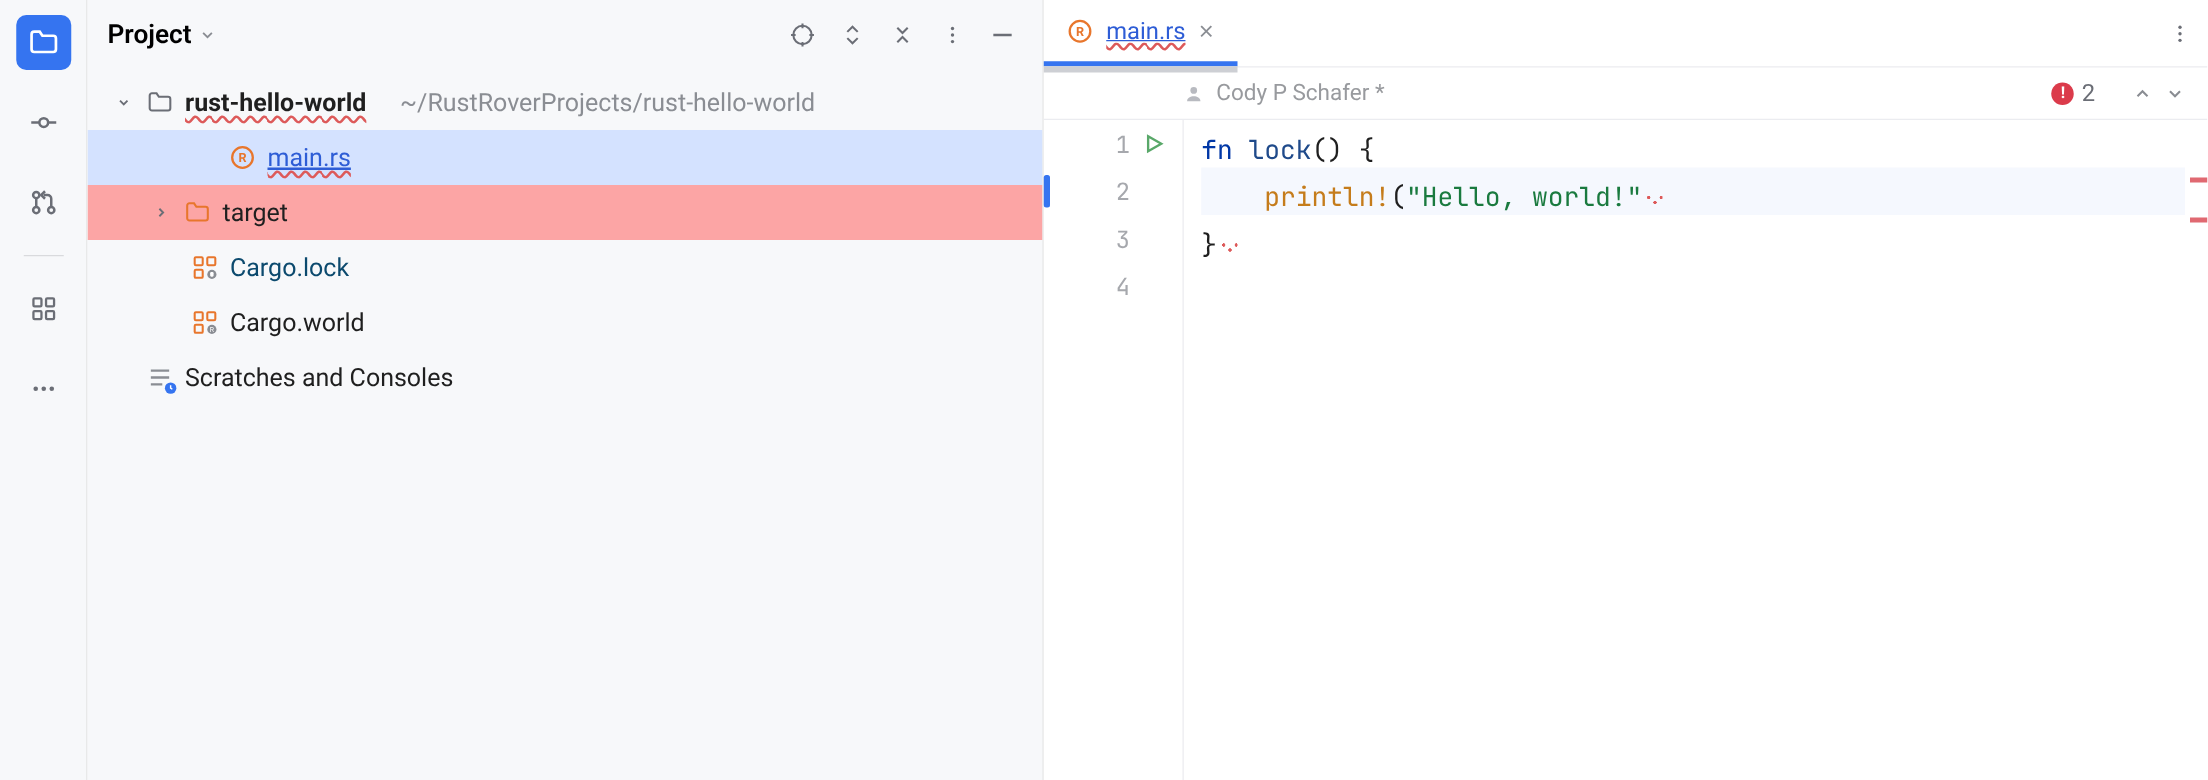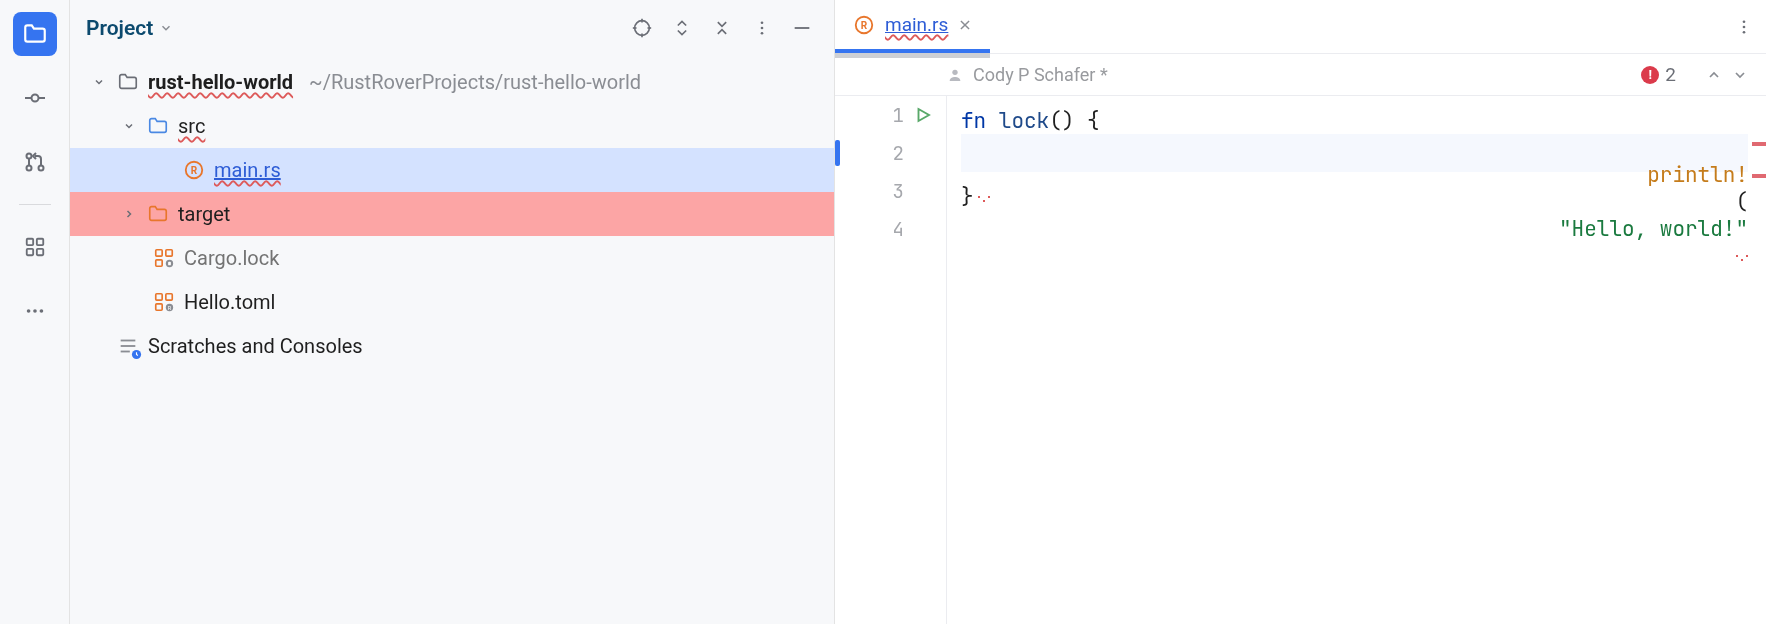--- a/index.html
+++ b/index.html
@@ -53,21 +53,21 @@
   flex-direction: column;
 }
 .project-header {
   display: flex;
   align-items: center;
   padding: 12px 16px 16px 16px;
 }
 .project-title {
   font-size: 21px;
   font-weight: 600;
-  color: #0c4a6e;
+  color: #000000;
   display: inline-flex;
   align-items: center;
   gap: 6px;
 }
 .project-title .chev { color: #8a8d93; }
 .project-header .spacer { flex: 1; }
 .header-icon {
   width: 32px;
   height: 32px;
   display: flex;
@@ -101,32 +101,32 @@
   width: 24px;
   height: 24px;
   display: inline-flex;
   align-items: center;
   justify-content: center;
   flex-shrink: 0;
 }
 .tree-row.selected { background: #d4e2ff; }
 .tree-row.highlight { background: #fca5a5; }
 .tree-row .bold { font-weight: 700; }
-.tree-row .path { color: #8a8d93; font-size: 20px; margin-left: 8px; }
+.tree-row .path { color: #8a8d93; font-size: 20px; margin-left: 19px; }
 .tree-row .spell {
   text-decoration: underline wavy #dd5a5a;
   text-decoration-thickness: 1.5px;
   text-underline-offset: 3px;
 }
 .indent-0 { padding-left: 20px; }
 .indent-1 { padding-left: 50px; }
 .indent-2 { padding-left: 82px; }
 .indent-3 { padding-left: 112px; }
 
-.red-text { color: #737373; }
+.red-text { color: #0c4a6e; }
 
 
 .editor-area {
   flex: 1;
   display: flex;
   flex-direction: column;
   background: #fff;
 }
 .tabs-bar {
   height: 54px;
@@ -233,21 +233,21 @@
 .code-col {
   flex: 1;
   padding-left: 14px;
 }
 .code-line {
   height: 38px;
   display: flex;
   align-items: flex-end;
   white-space: pre;
 }
-.code-line.hl { background: #f5f8fe; flex-direction: column; }
+.code-line.hl { background: #f5f8fe; }
 .tok-kw { color: #0037a6; }
 .tok-fn { color: #1f4a8a; }
 .tok-macro { color: #c57c1b; }
 .tok-str { color: #1a7a3f; }
 .tok-punc { color: #1f1f1f; }
 .caret-wavy::after {
   content: "";
   display: inline-block;
   width: 14px;
   height: 10px;
@@ -371,33 +371,20 @@
       </span>
       <span class="icon">
         <svg width="22" height="22" viewBox="0 0 24 24" fill="none" stroke="#6b6e76" stroke-width="1.8">
             <path d="M3 6a2 2 0 0 1 2-2h4l2 3h8a2 2 0 0 1 2 2v8a2 2 0 0 1-2 2H5a2 2 0 0 1-2-2V6z"></path>
           </svg>
       </span>
       <span class="bold spell">rust-hello-world</span>
       <span class="path">~/RustRoverProjects/rust-hello-world</span>
     </div>
 
-    <div class="tree-row indent-1">
-      <span class="arrow">
-        <svg width="12" height="12" viewBox="0 0 24 24" fill="none" stroke="currentColor" stroke-width="3">
-            <polyline points="6 9 12 15 18 9"></polyline>
-          </svg>
-      </span>
-      <span class="icon">
-        <svg width="22" height="22" viewBox="0 0 24 24" fill="none" stroke="#4a88e3" stroke-width="1.8">
-            <path d="M3 6a2 2 0 0 1 2-2h4l2 3h8a2 2 0 0 1 2 2v8a2 2 0 0 1-2 2H5a2 2 0 0 1-2-2V6z"></path>
-          </svg>
-      </span>
-      <span class="spell">src</span>
-    </div>
 
     <div class="tree-row indent-3 selected">
       <span class="icon">
         <svg width="22" height="22" viewBox="0 0 24 24">
             <circle cx="12" cy="12" r="9" fill="none" stroke="#e8762c" stroke-width="2"></circle>
             <text x="12" y="16" text-anchor="middle" font-size="11" font-weight="700" fill="#e8762c">R</text>
           </svg>
       </span>
       <span style="color:#2e5dd6;text-decoration:underline"><span class="spell">main.rs</span></span>
     </div>
@@ -433,21 +420,21 @@
     <div class="tree-row indent-2">
       <span class="icon">
         <svg width="22" height="22" viewBox="0 0 24 24">
             <rect x="3" y="3" width="7" height="7" rx="1" fill="none" stroke="#e8762c" stroke-width="1.8"></rect>
             <rect x="14" y="3" width="7" height="7" rx="1" fill="none" stroke="#e8762c" stroke-width="1.8"></rect>
             <rect x="3" y="14" width="7" height="7" rx="1" fill="none" stroke="#e8762c" stroke-width="1.8"></rect>
             <circle cx="18" cy="18" r="4" fill="#8a8d93"></circle>
             <text x="18" y="20.5" text-anchor="middle" font-size="6" fill="#fff">R</text>
           </svg>
       </span>
-      <span>Hello.toml</span>
+      <span>Cargo.world</span>
     </div>
 
 
 
     <div class="tree-row indent-0">
       <span class="arrow" style="width:18px"></span>
       <span class="icon" style="position:relative">
         <svg width="22" height="22" viewBox="0 0 24 24" fill="none" stroke="#8a8d93" stroke-width="2">
             <line x1="4" y1="6" x2="20" y2="6"></line>
             <line x1="4" y1="12" x2="20" y2="12"></line>

